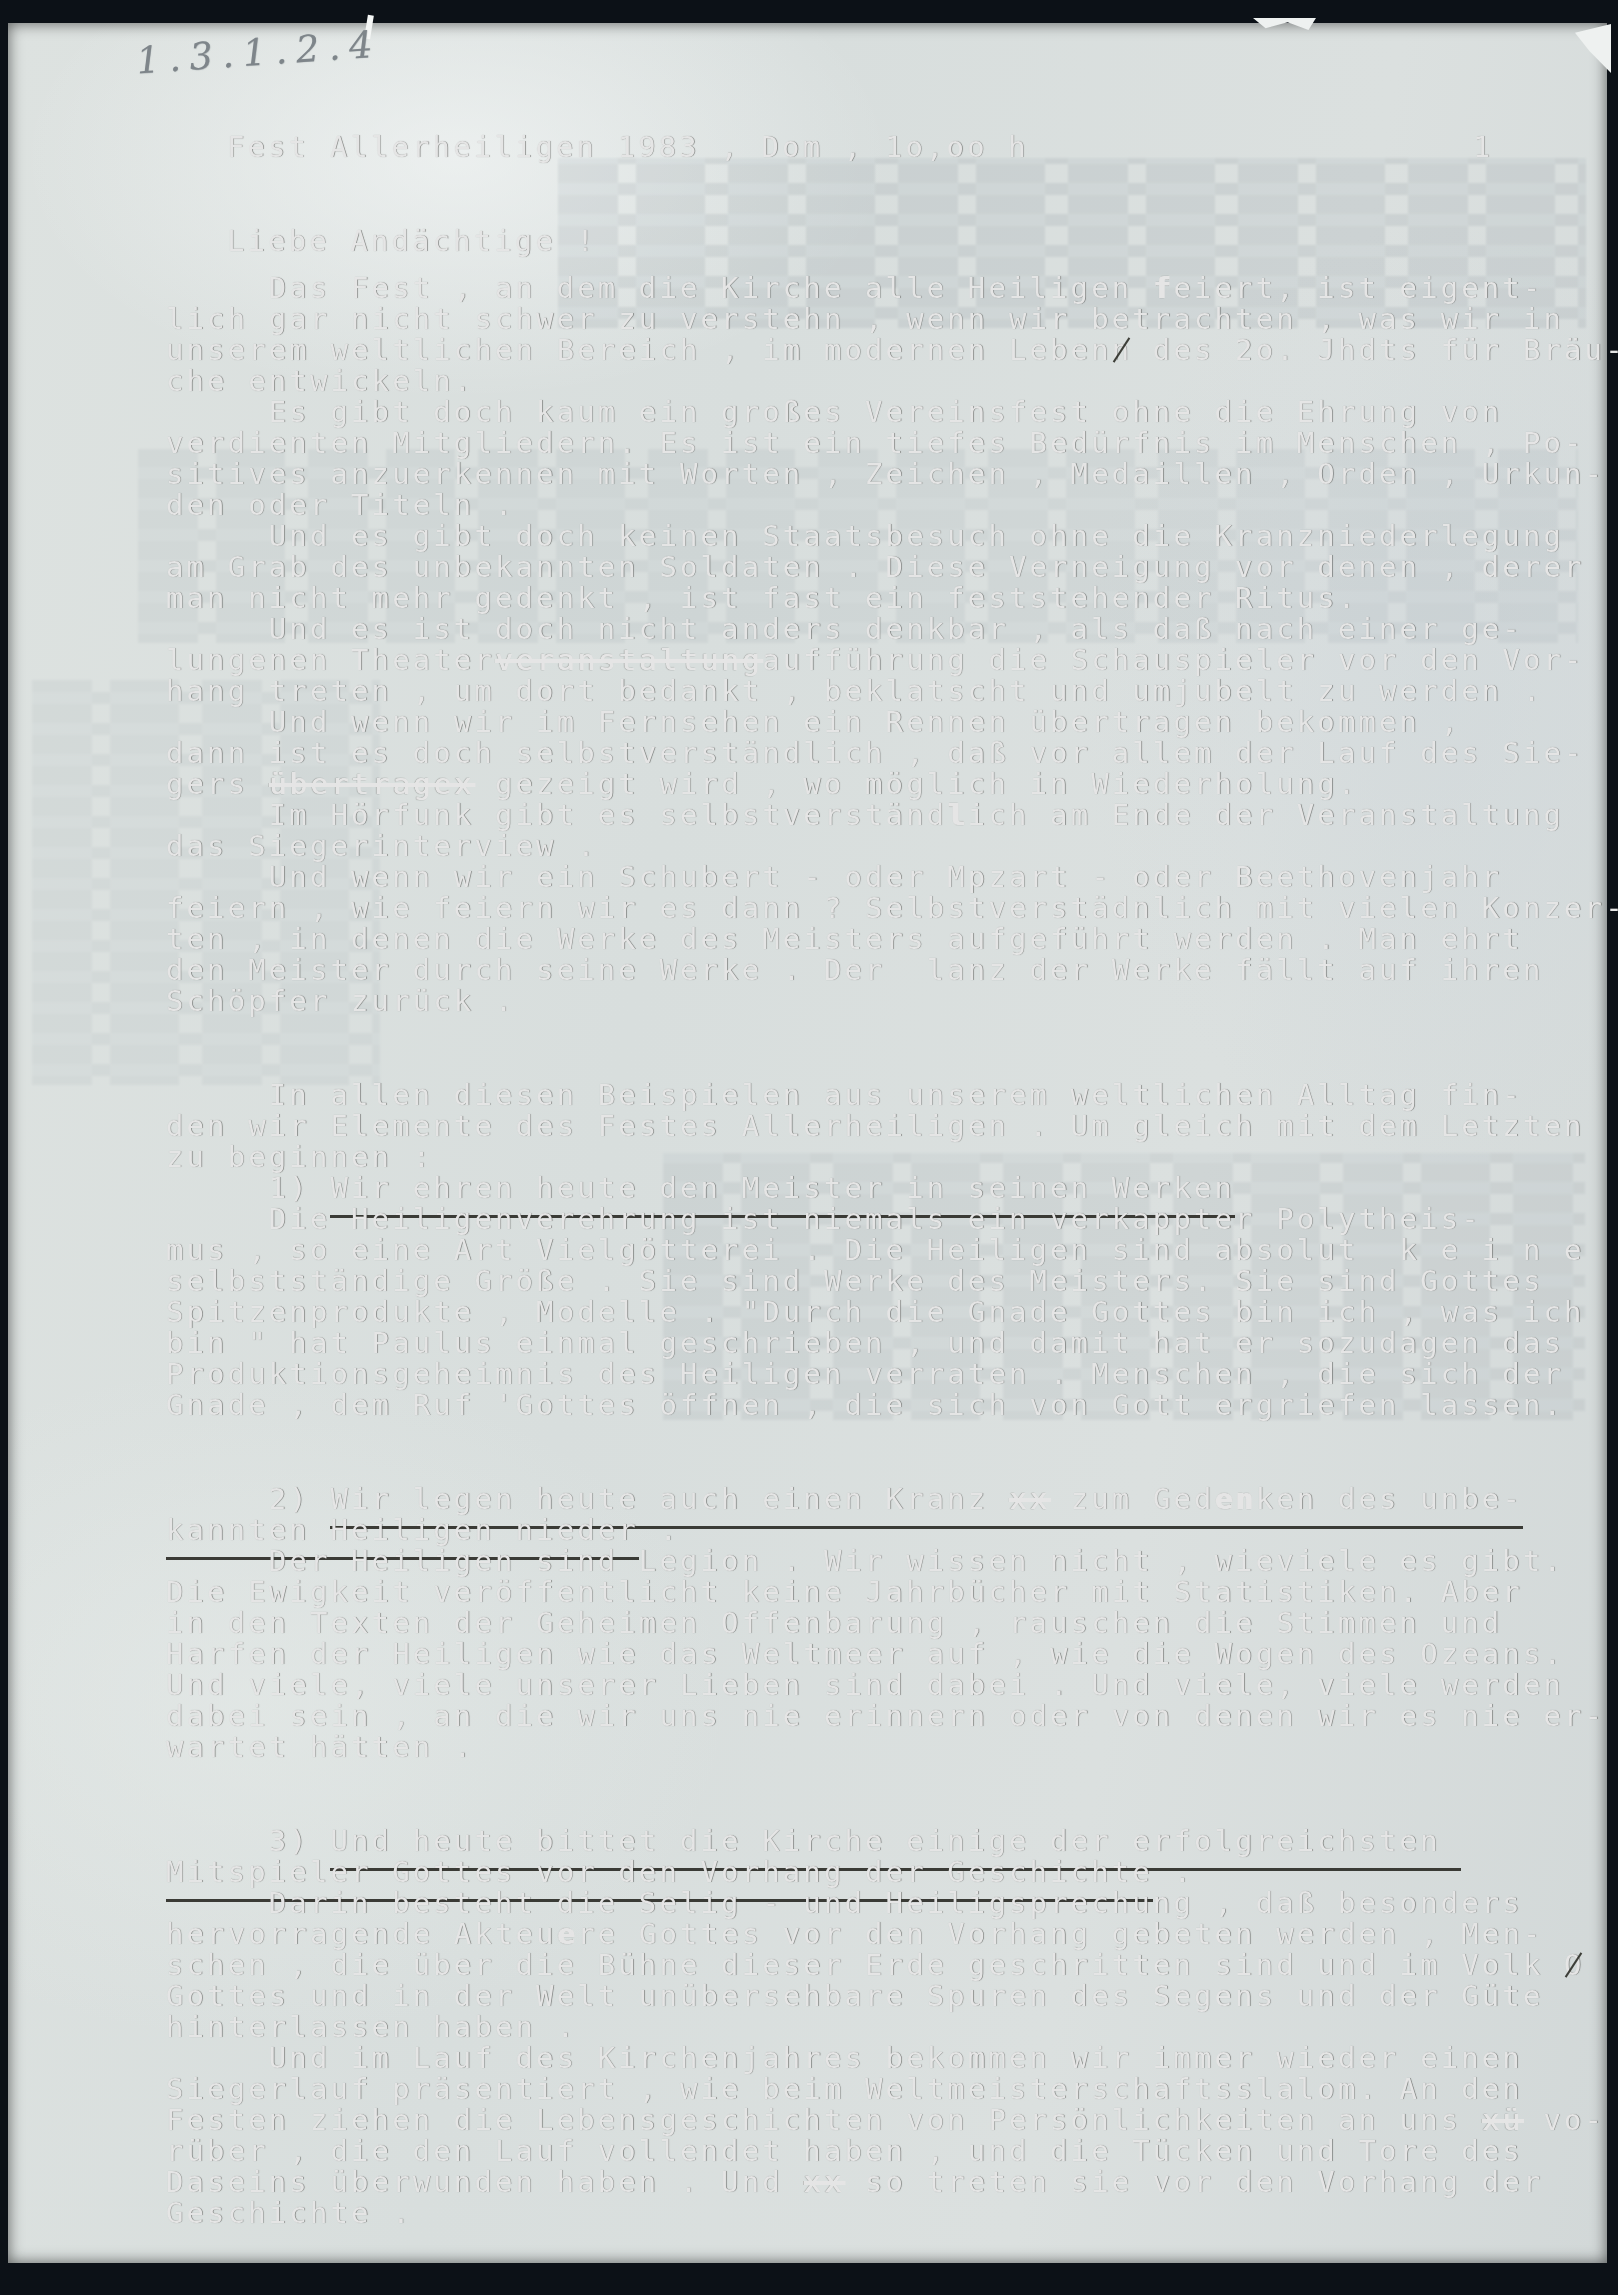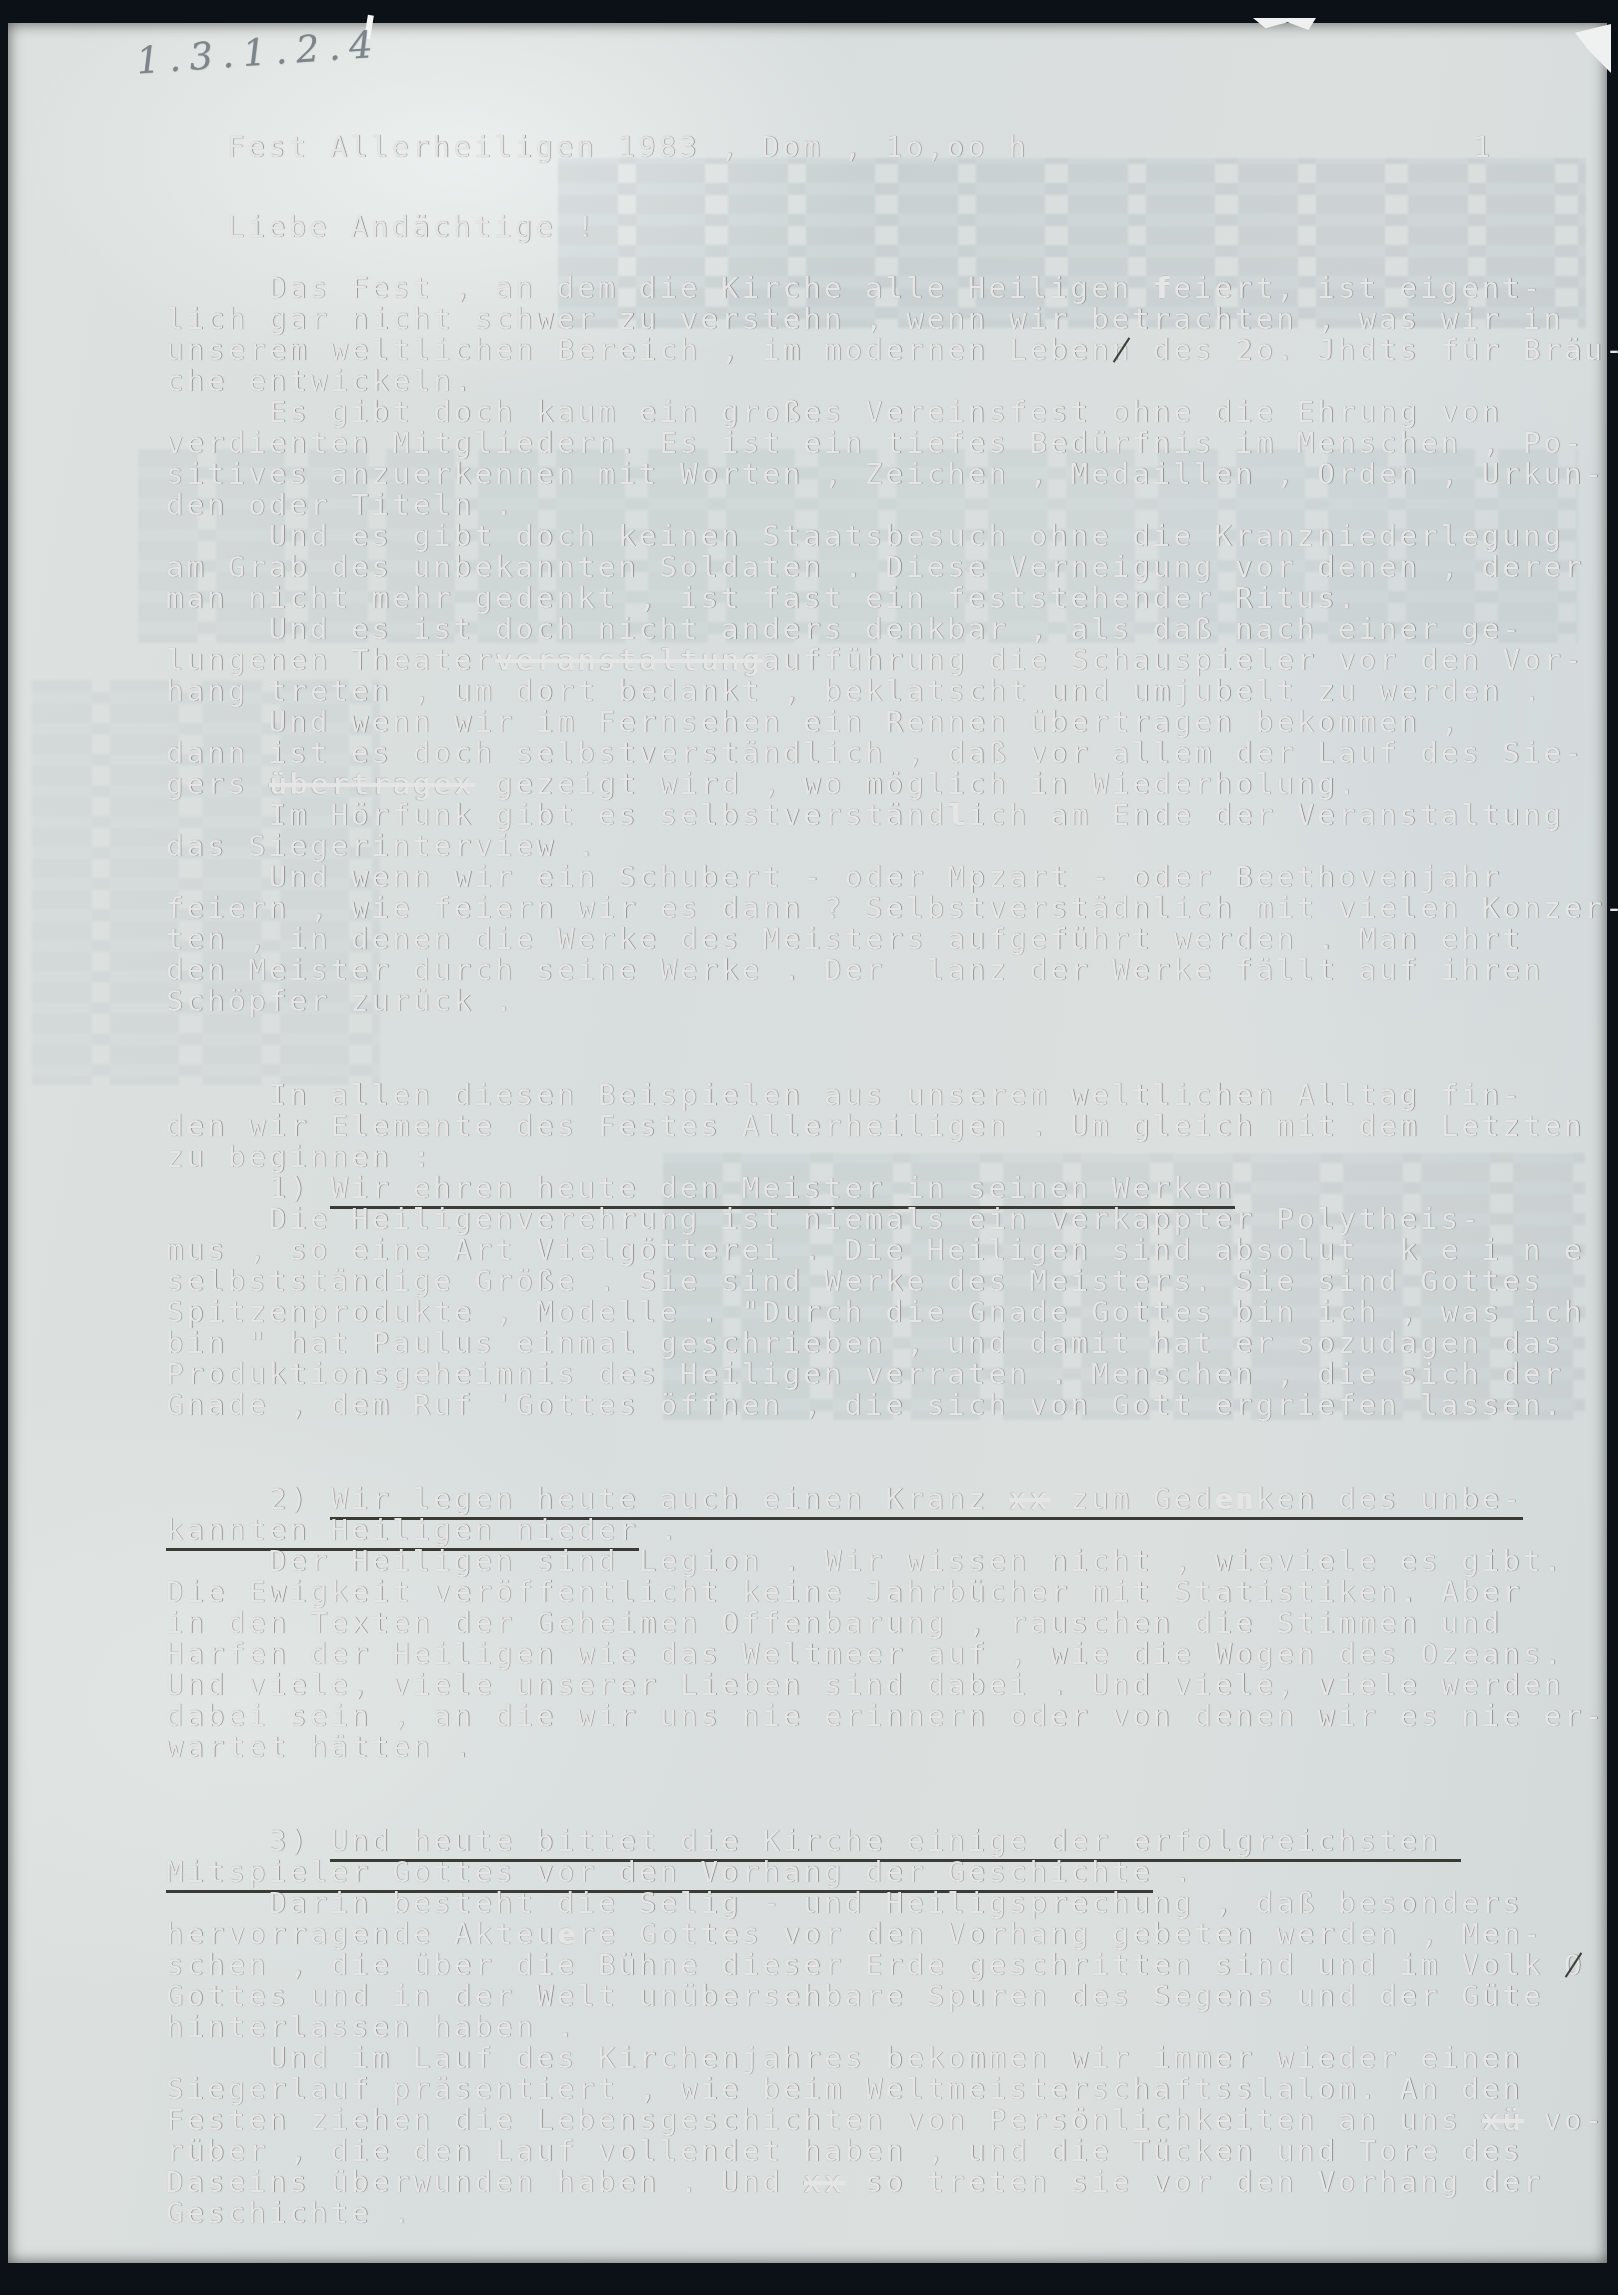--- a/index.html
+++ b/index.html
@@ -32,23 +32,23 @@
     color:#e5e5e5;
     font-size:29px;line-height:31px;letter-spacing:3.1px;
     text-shadow:0.6px 0.4px 0.7px rgba(47,48,43,.55);
     white-space:pre;
   }
   .doc-body{position:absolute;left:132px;top:273px;margin-left:34px;}
   .line{white-space:pre;min-height:31px;}
   .gap{height:63px;}
   .hdr{position:absolute;left:227px;top:132px;}
   .pagenum{position:absolute;left:1473px;top:132px;}
-  .salut{position:absolute;left:227px;top:212px;}
+  .salut{position:absolute;left:227px;top:226px;}
   
-  .seg-u{border-bottom:3.2px solid rgba(44,45,39,.92);padding-bottom:1px;}
+  .seg-u{border-bottom:3.2px solid rgba(44,45,39,.92);padding-bottom:10px;}
   
   .seg-x{
     font-weight:normal;
     text-decoration:line-through;
     text-decoration-thickness:3.6px;
     text-shadow:1px 0 0 currentColor, 0 0 1px rgba(44,45,39,.85);
   }
   
   .seg-o{
     font-weight:bold;

